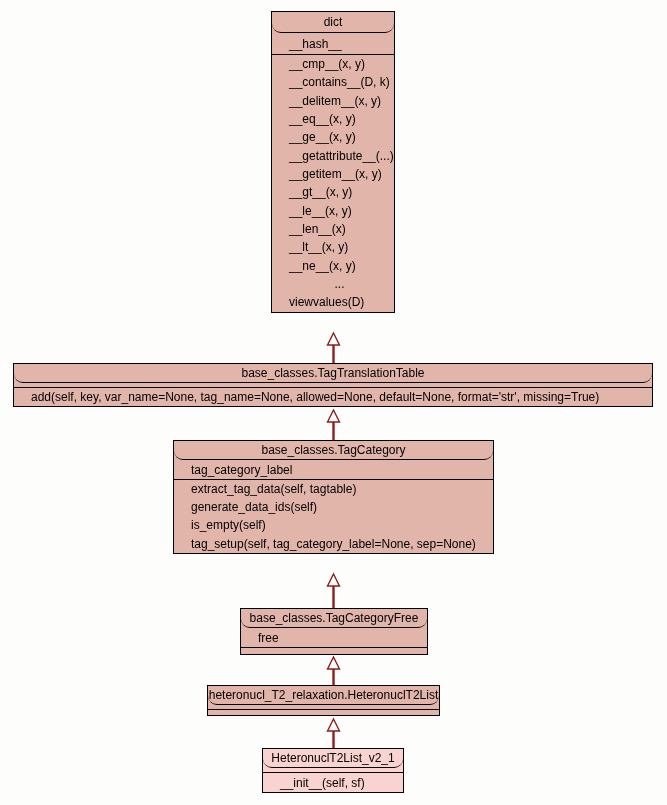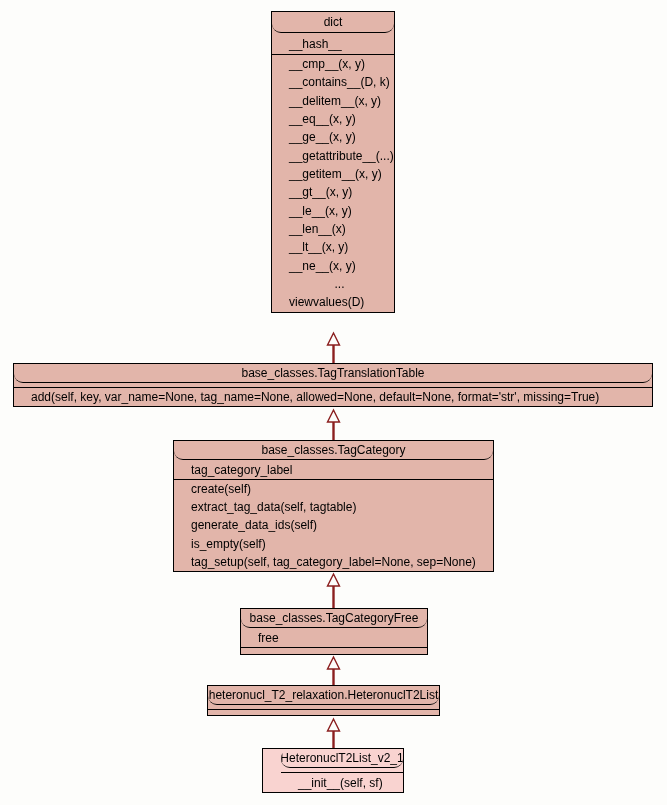--- a/index.html
+++ b/index.html
@@ -88,21 +88,20 @@
   <line x1="9.5" y1="12" x2="9.5" y2="31"></line>
   <polygon points="9.5,1 3.5,13 15.5,13"></polygon>
 </svg>
 
 <div class="node n2" style="left:173px; top:440px; width:321px;">
   <div class="title">base_classes.TagCategory</div>
   <div class="sec attrs">
     <div class="row">tag_category_label</div>
   </div>
   <div class="sec methods">
-    <div class="row">create(self)</div>
     <div class="row">extract_tag_data(self, tagtable)</div>
     <div class="row">generate_data_ids(self)</div>
     <div class="row">is_empty(self)</div>
     <div class="row">tag_setup(self, tag_category_label=None, sep=None)</div>
   </div>
 </div>
 
 <svg class="arrow" style="left:324px; top:573px;" width="19" height="35" viewBox="0 0 19 35">
   <line x1="9.5" y1="12" x2="9.5" y2="35"></line>
   <polygon points="9.5,1 3.5,13 15.5,13"></polygon>
@@ -125,19 +124,19 @@
   <div class="title">heteronucl_T2_relaxation.HeteronuclT2List</div>
   <div class="sec attrs"></div>
   <div class="sec methods"></div>
 </div>
 
 <svg class="arrow" style="left:324px; top:718px;" width="19" height="30" viewBox="0 0 19 30">
   <line x1="9.5" y1="12" x2="9.5" y2="30"></line>
   <polygon points="9.5,1 3.5,13 15.5,13"></polygon>
 </svg>
 
-<div class="node n5 highlight" style="left:262px; top:748px; width:142px;padding-left:18px;">
+<div class="node n5 highlight" style="left:262px; top:748px; width:142px;">
   <div class="title">HeteronuclT2List_v2_1</div>
   <div class="sec attrs"></div>
   <div class="sec methods">
     <div class="row">__init__(self, sf)</div>
   </div>
 </div>
 
 </body></html>

